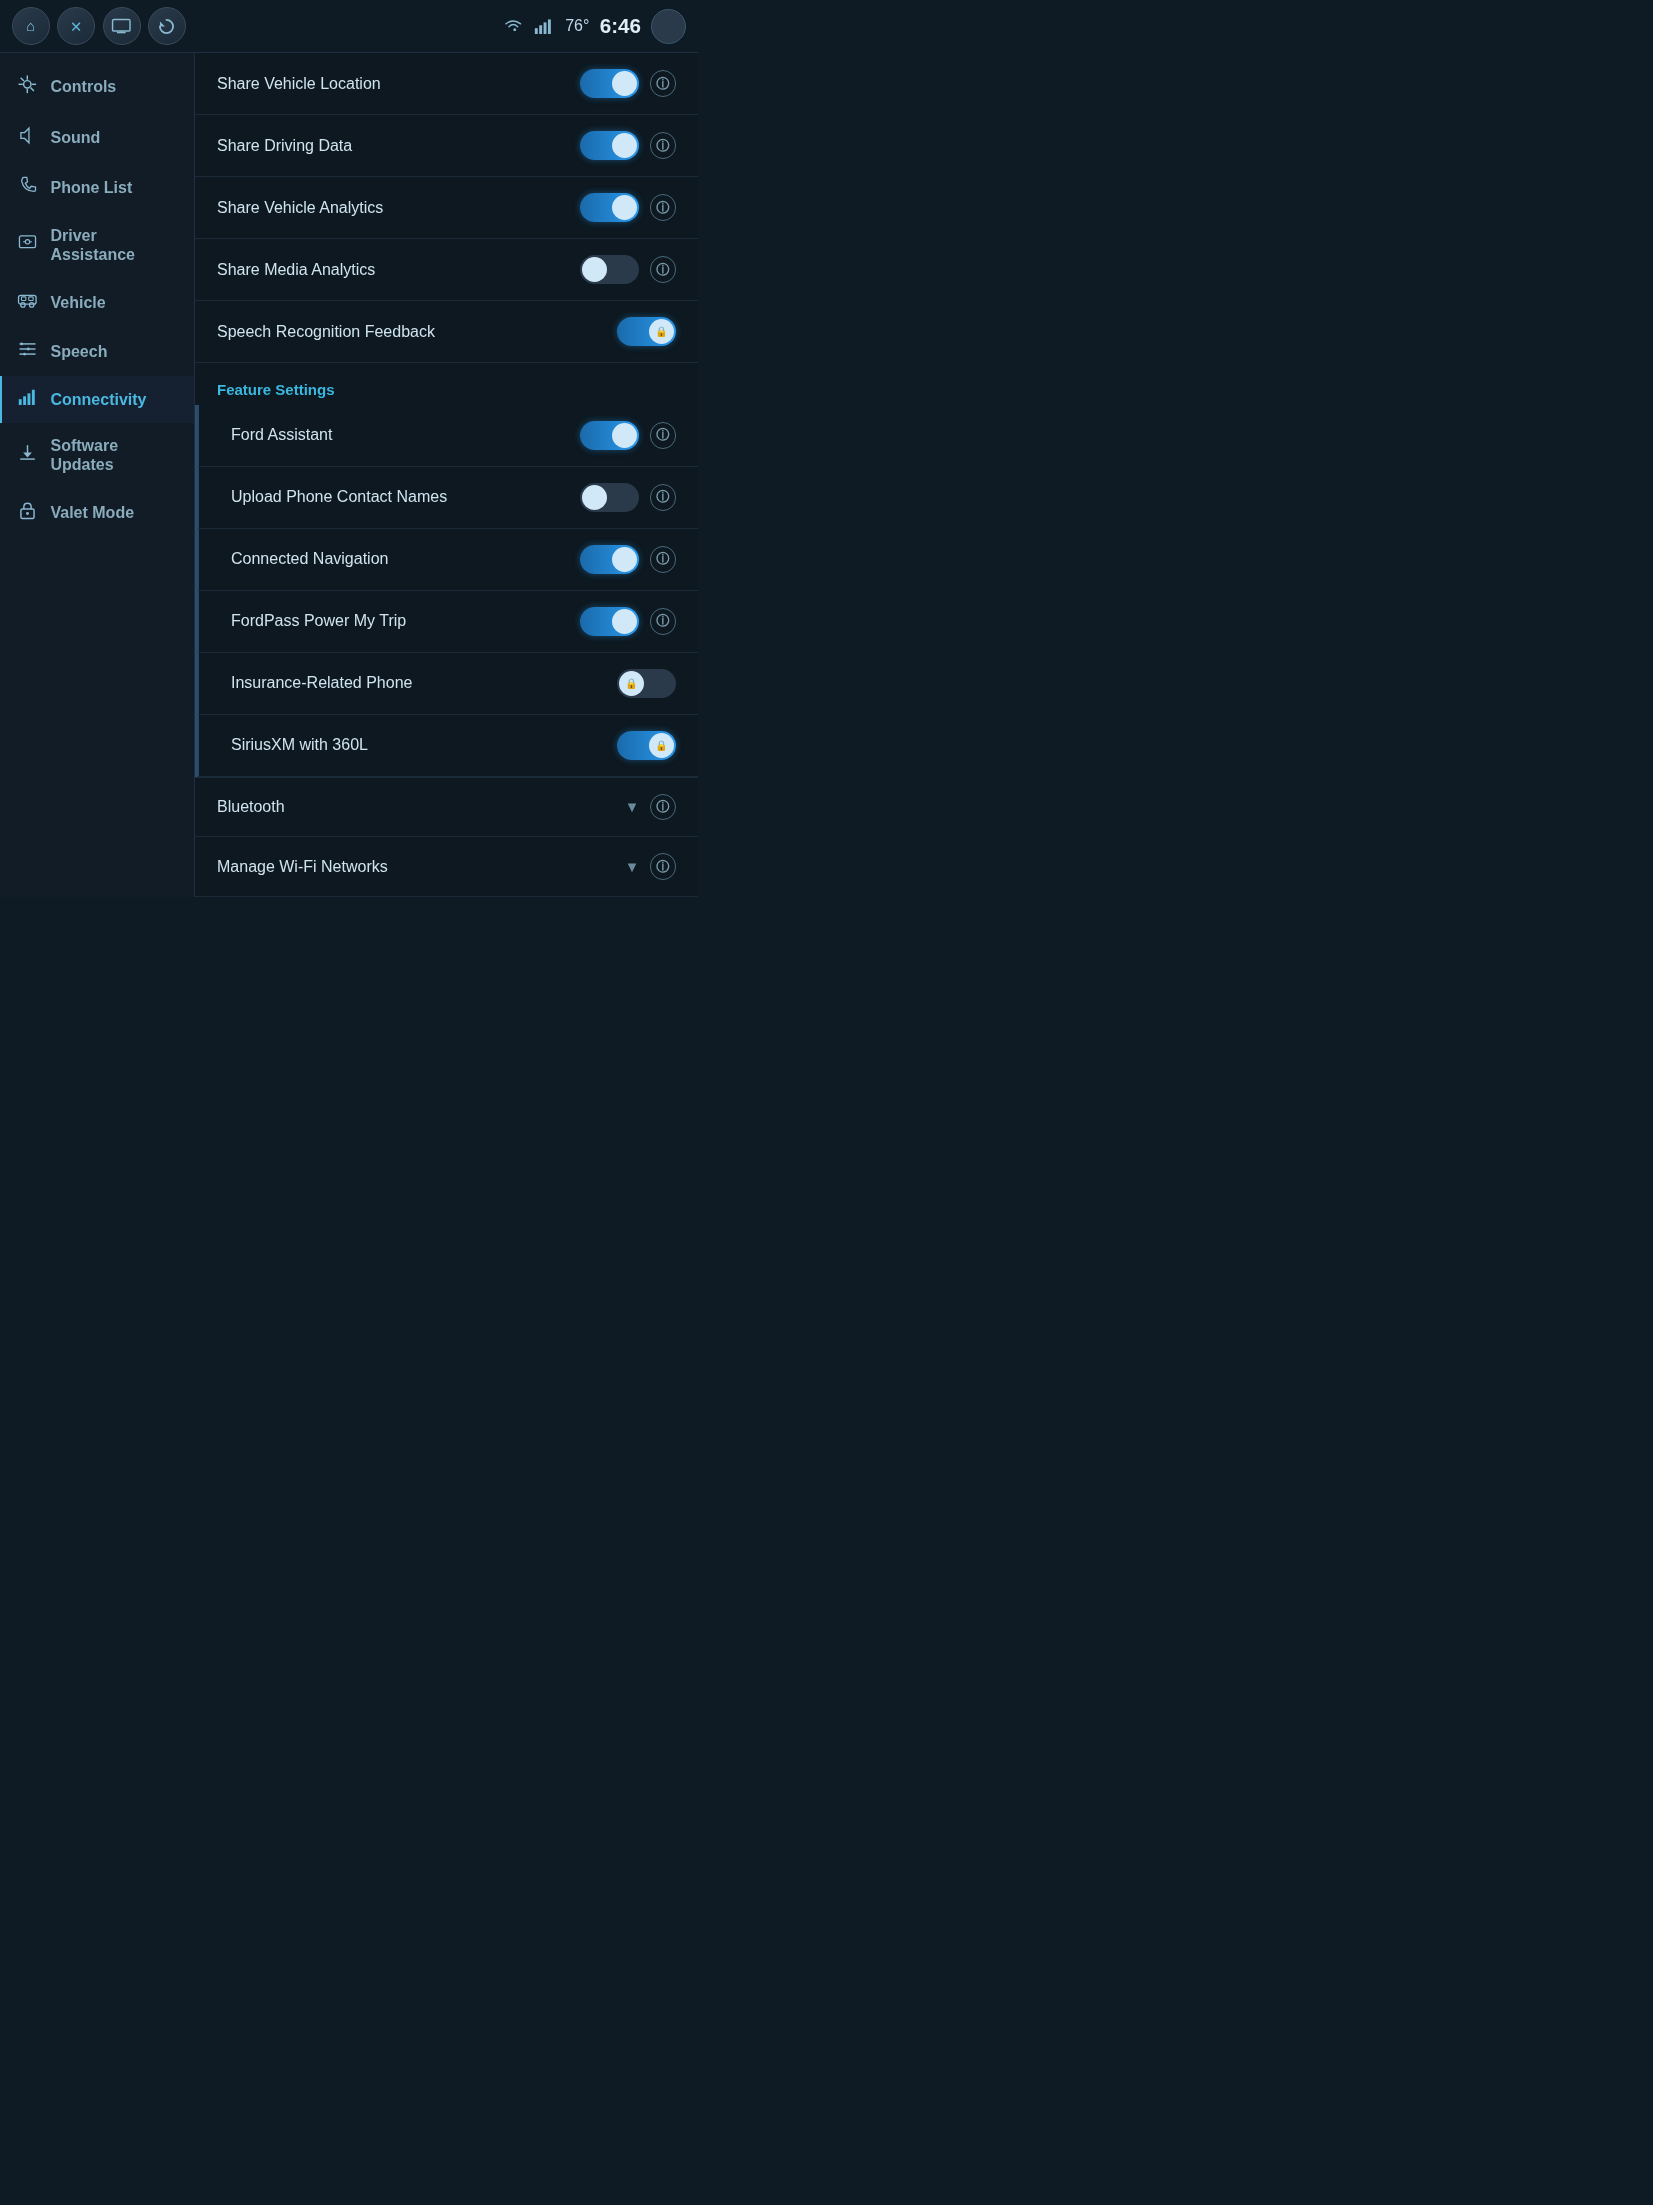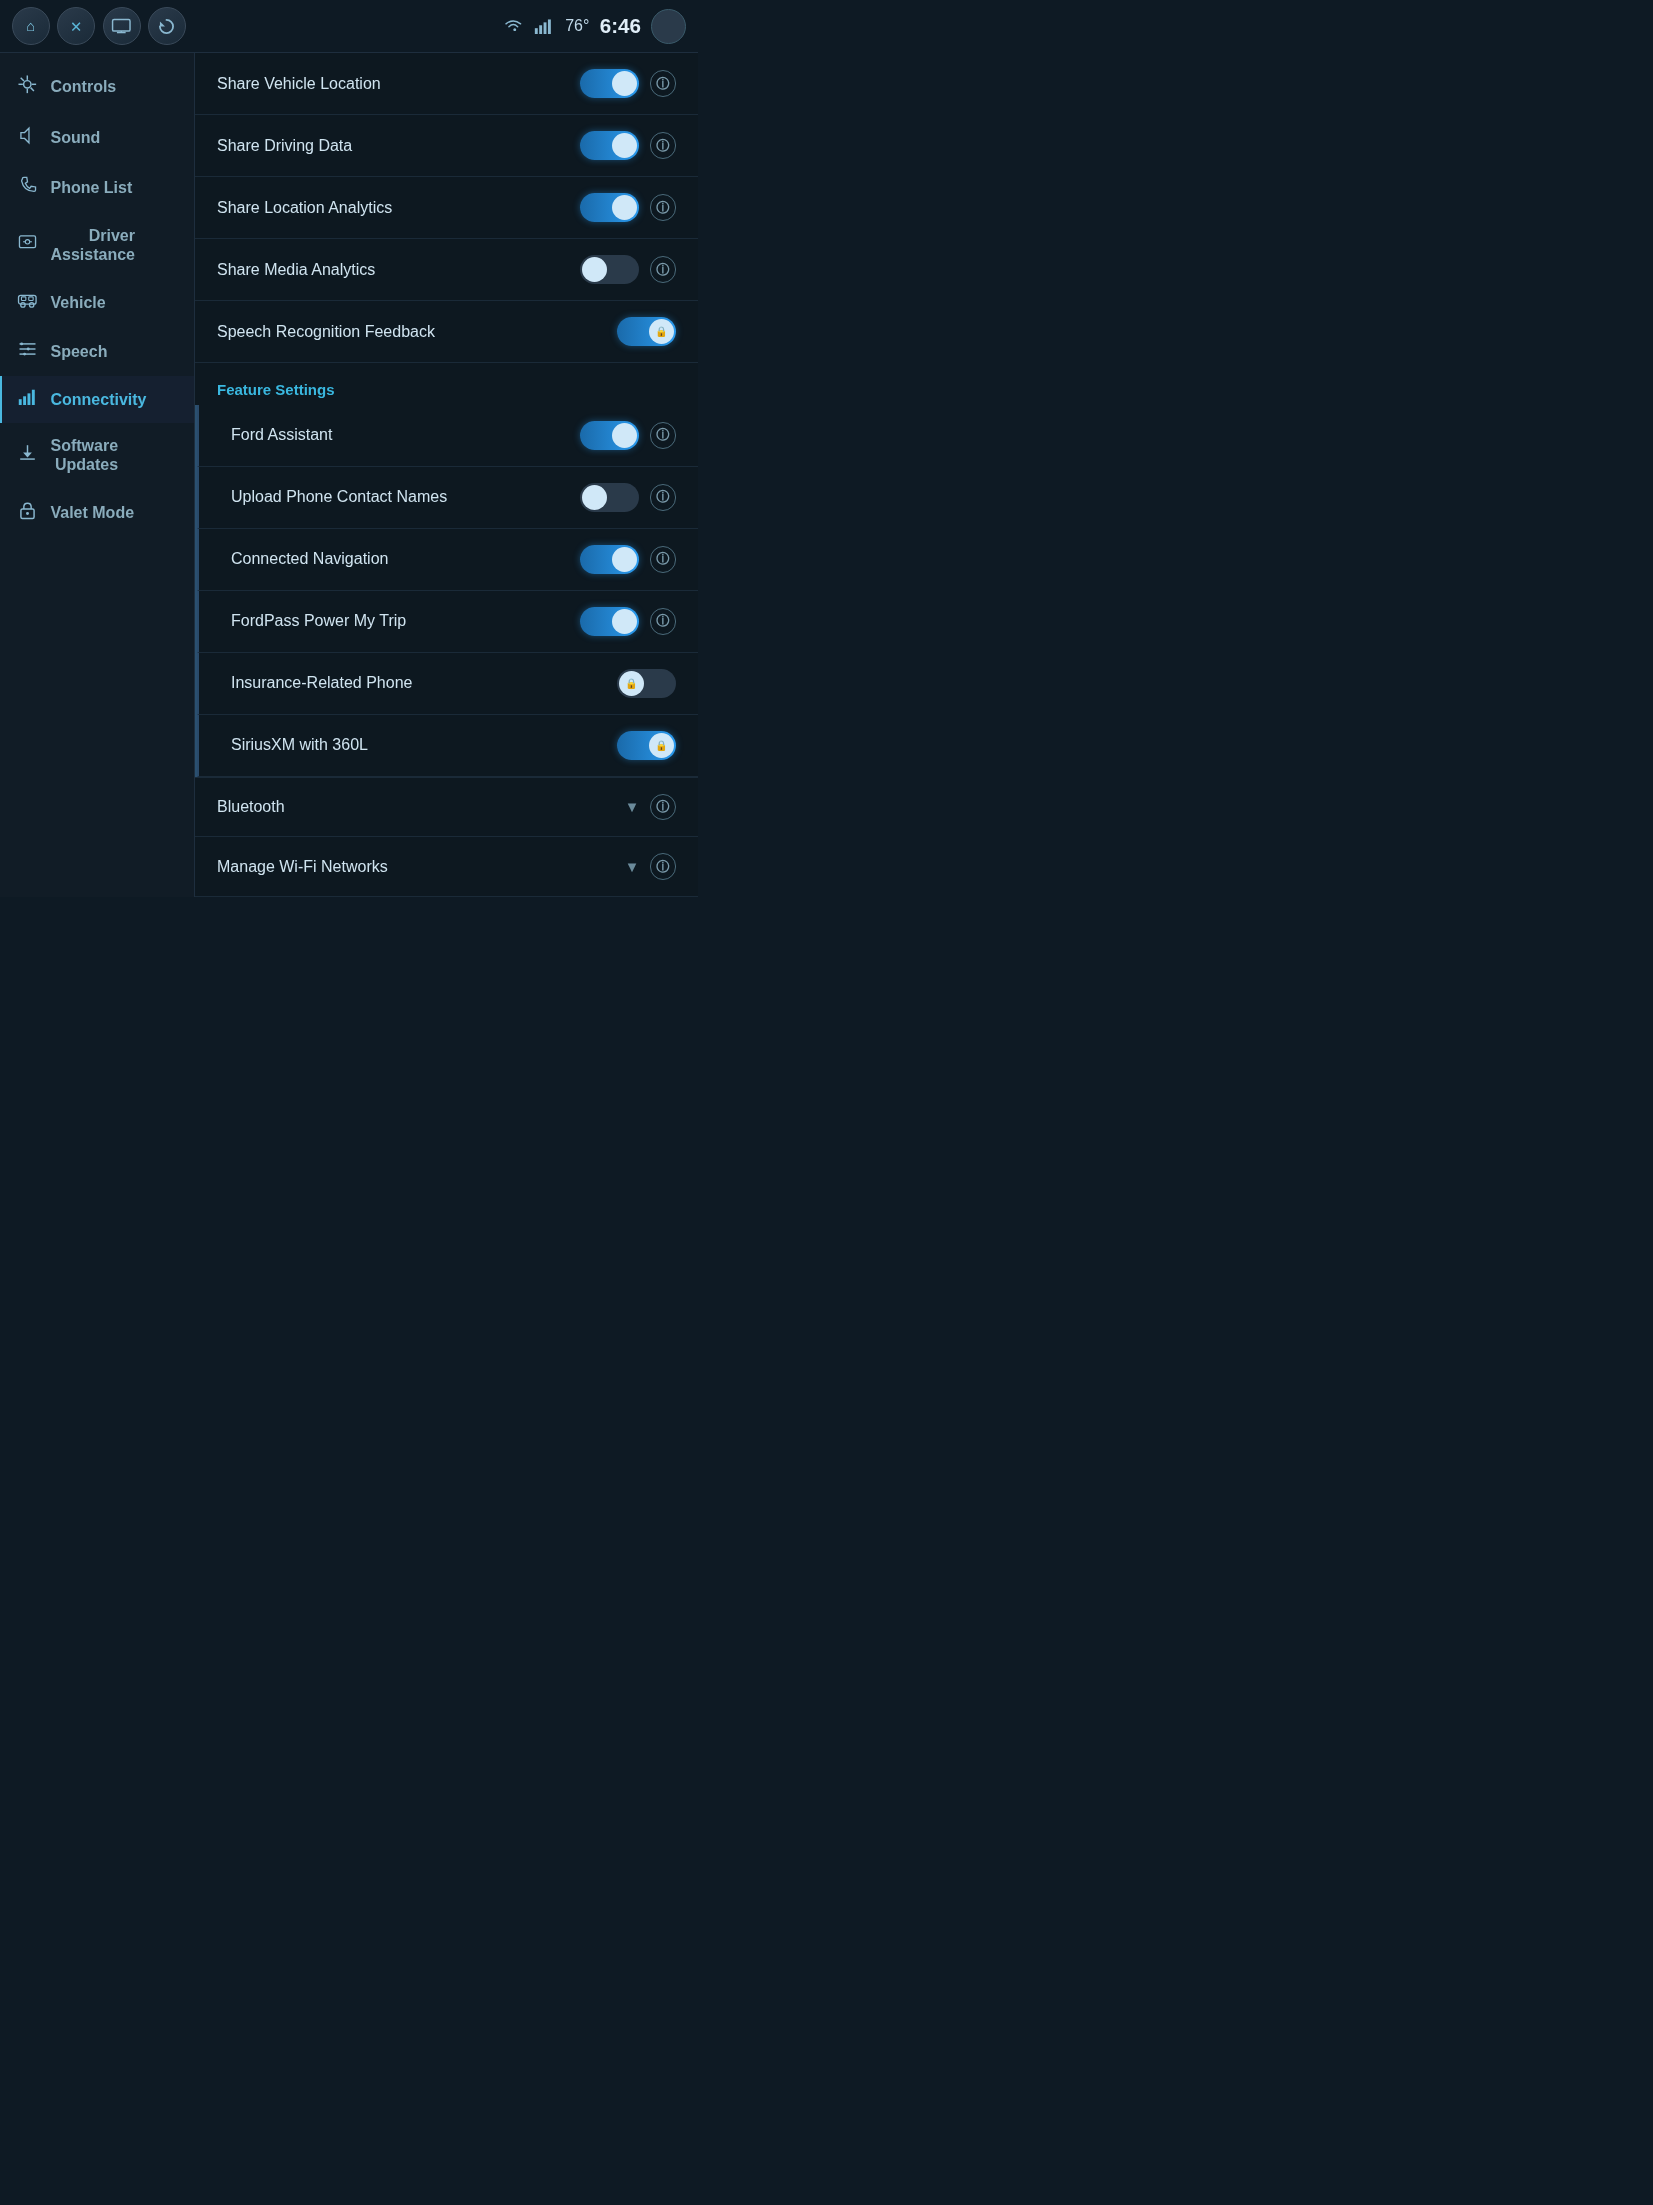--- a/index.html
+++ b/index.html
@@ -81,21 +81,20 @@
       min-height: 831px;
     }
 
     
     .sidebar {
       width: 195px;
       background: #111c26;
       border-right: 0.7px solid #1e2e3e;
       padding-top: 7.4px;
       flex-shrink: 0;
-      text-align: right;
     }
 
     .sidebar-item {
       display: flex;
       align-items: center;
       gap: 11.8px;
       padding: 13.2px 14.7px;
       cursor: pointer;
       color: #8aacbc;
       font-size: 16px;
@@ -435,21 +434,21 @@
         <span class="settings-row-label">Share Driving Data</span>
         <div class="settings-row-right">
           <div class="toggle on">
             <div class="toggle-knob"></div>
           </div>
           <div class="info-btn">ⓘ</div>
         </div>
       </div>
 
       <div class="settings-row">
-        <span class="settings-row-label">Share Location Analytics</span>
+        <span class="settings-row-label">Share Vehicle Analytics</span>
         <div class="settings-row-right">
           <div class="toggle on">
             <div class="toggle-knob"></div>
           </div>
           <div class="info-btn">ⓘ</div>
         </div>
       </div>
 
       <div class="settings-row">
         <span class="settings-row-label">Share Media Analytics</span>

